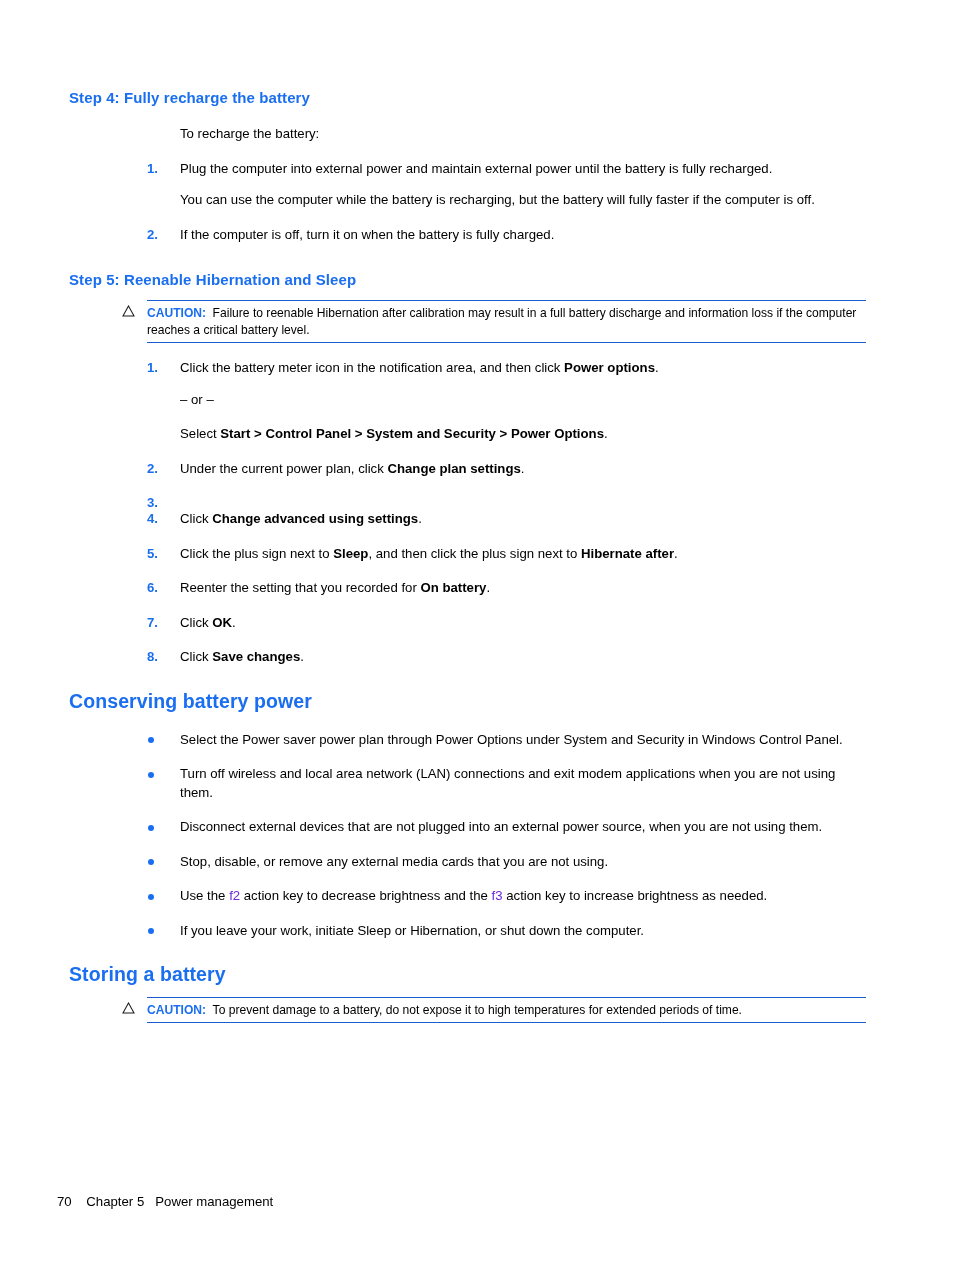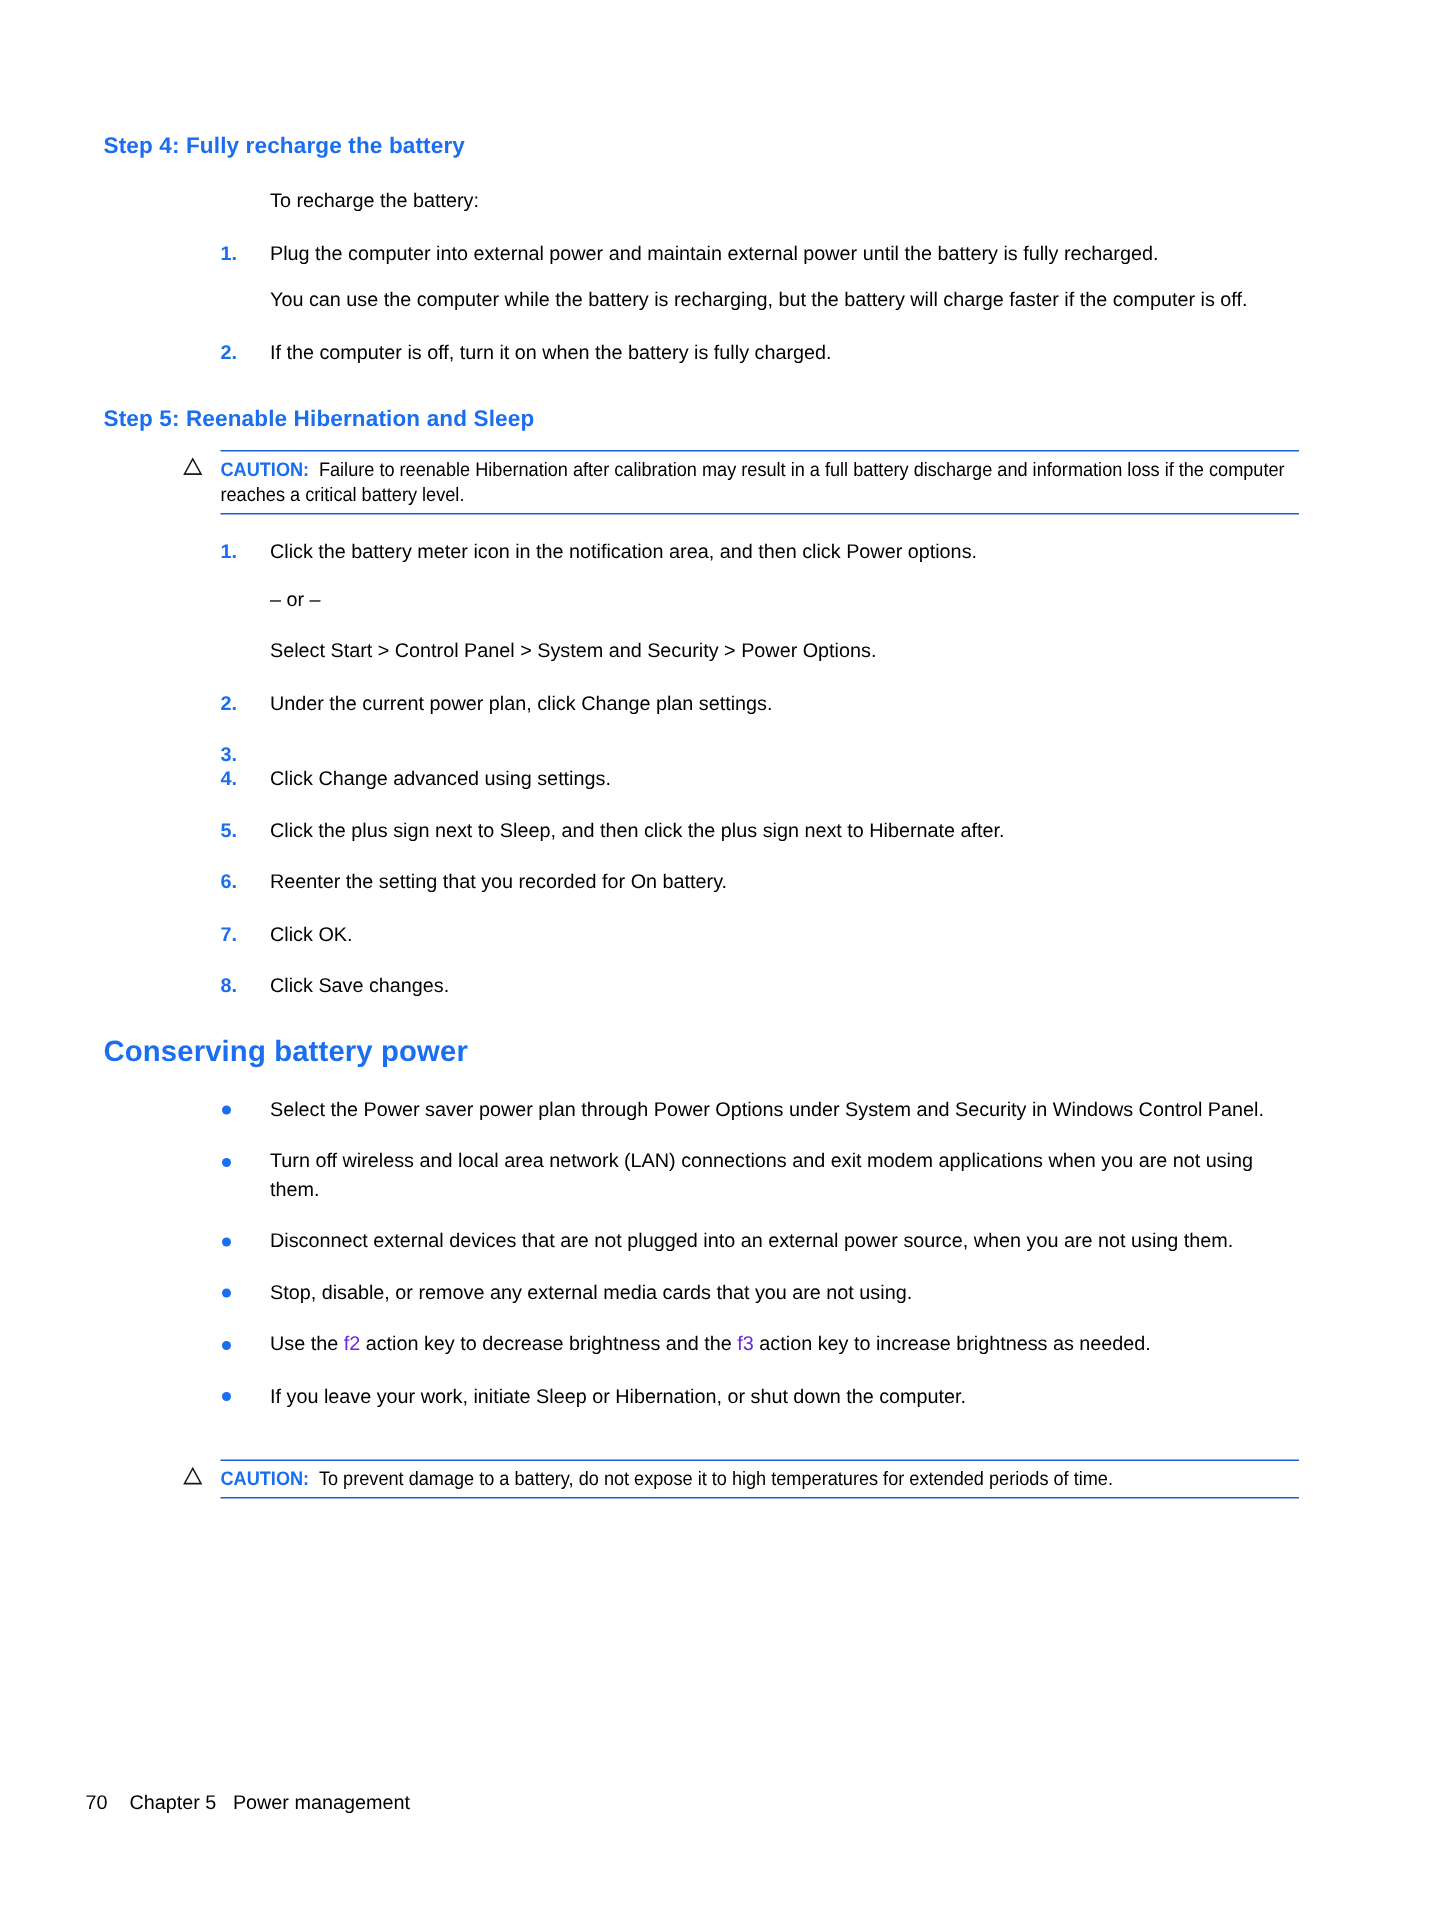--- a/index.html
+++ b/index.html
@@ -78,21 +78,21 @@
     position: absolute;
     left: 79px;
     top: 6.5px;
     width: 6px;
     height: 6px;
     border-radius: 50%;
     background: #1a6ef0;
   }
   .row .txt { display: block; }
 
-  b, .b { font-weight: normal; margin-top: 10px; }
+  b, .b { font-weight: bold; margin-top: 10px; }
   .xref { color: #6d28d9; }
 
   
   .caution {
     position: relative;
     margin-left: 78px;
     border-top: 1.3px solid #1a5fd0;
     border-bottom: 1.3px solid #1a5fd0;
     padding: 3px 0 4px 0;
     width: 719px;
@@ -152,21 +152,21 @@
 
     <div class="sp-16"></div>
 
     <div class="row">
       <span class="marker">1.</span>
       <span class="txt">Plug the computer into external power and maintain external power until the battery is fully recharged.</span>
     </div>
 
     <div class="sp-13"></div>
 
-    <p class="para indent-2">You can use the computer while the battery is recharging, but the battery will charge faster if the computer is off.</p>
+    <p class="para indent-2">You can use the computer while the battery is recharging, but the battery will fully faster if the computer is off.</p>
 
     <div class="sp-16"></div>
 
     <div class="row">
       <span class="marker">2.</span>
       <span class="txt">If the computer is off, turn it on when the battery is fully charged.</span>
     </div>
 
     <div class="sp-26"></div>
 
@@ -285,20 +285,21 @@
 
     <div class="sp-16"></div>
 
     <div class="row">
       <span class="bullet-dot"></span>
       <span class="txt">If you leave your work, initiate Sleep or Hibernation, or shut down the computer.</span>
     </div>
 
     <div class="sp-22"></div>
 
+    <h1 class="h1">Storing a battery</h1>
 
     <div class="sp-11"></div>
 
     <div class="caution">
       <svg class="tri" viewBox="0 0 14 13">
         <polygon points="7,1 13,12 1,12" fill="none" stroke="#1a1a1a" stroke-width="1.1"></polygon>
       </svg>
       <span class="ctext"><span class="clabel">CAUTION:</span><span>To prevent damage to a battery, do not expose it to high temperatures for extended periods of time.</span></span>
     </div>
 

